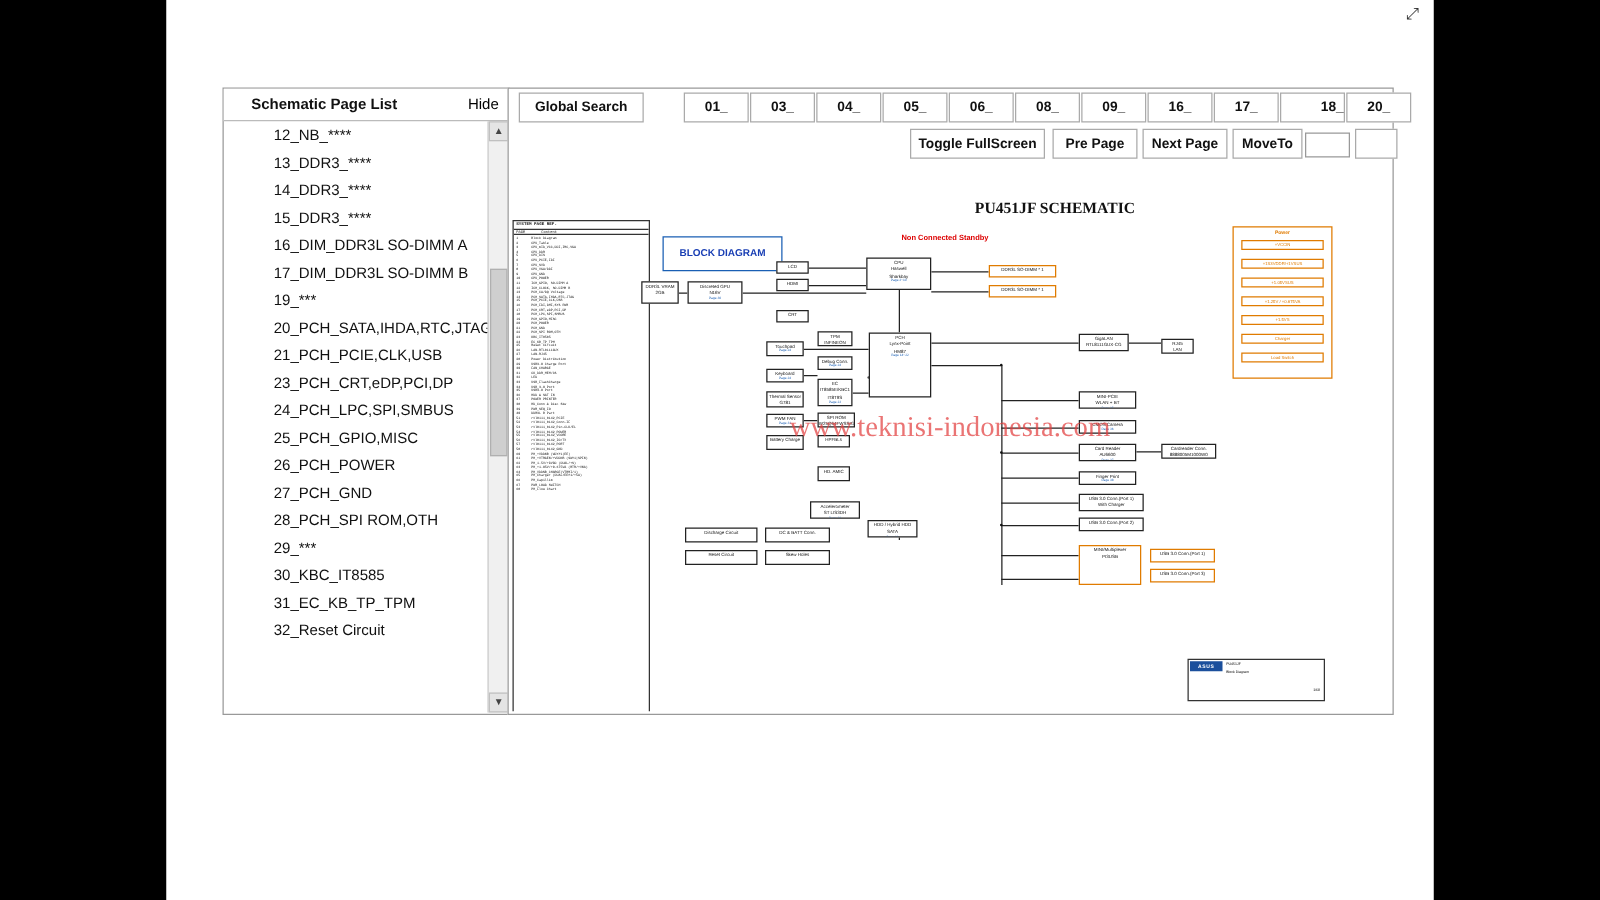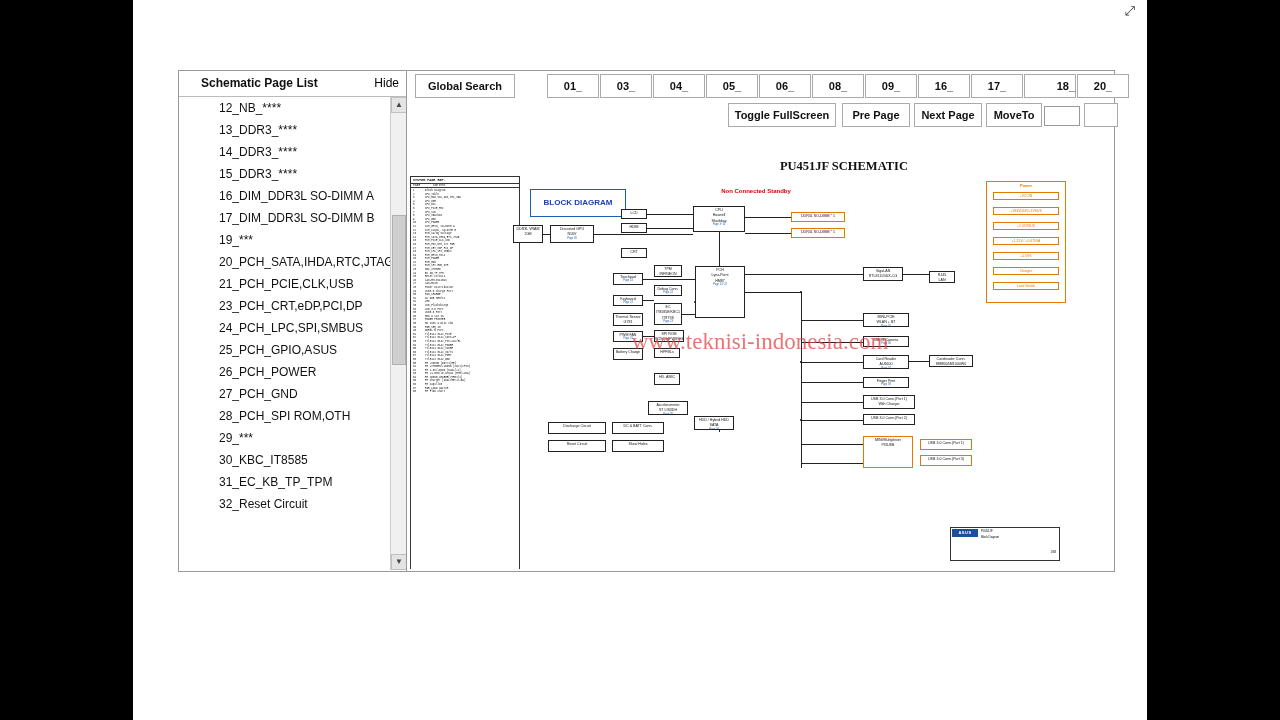--- a/index.html
+++ b/index.html
@@ -76,21 +76,21 @@
           <div class="item">13_DDR3_****</div>
           <div class="item">14_DDR3_****</div>
           <div class="item">15_DDR3_****</div>
           <div class="item">16_DIM_DDR3L SO-DIMM A</div>
           <div class="item">17_DIM_DDR3L SO-DIMM B</div>
           <div class="item">19_***</div>
           <div class="item">20_PCH_SATA,IHDA,RTC,JTAG</div>
           <div class="item">21_PCH_PCIE,CLK,USB</div>
           <div class="item">23_PCH_CRT,eDP,PCI,DP</div>
           <div class="item">24_PCH_LPC,SPI,SMBUS</div>
-          <div class="item">25_PCH_GPIO,ASUS</div>
+          <div class="item">25_PCH_GPIO,MISC</div>
           <div class="item">26_PCH_POWER</div>
           <div class="item">27_PCH_GND</div>
           <div class="item">28_PCH_SPI ROM,OTH</div>
           <div class="item">29_***</div>
           <div class="item">30_KBC_IT8585</div>
           <div class="item">31_EC_KB_TP_TPM</div>
           <div class="item">32_Reset Circuit</div>
         </div>
     </div>
     <div id="scrollbar">

